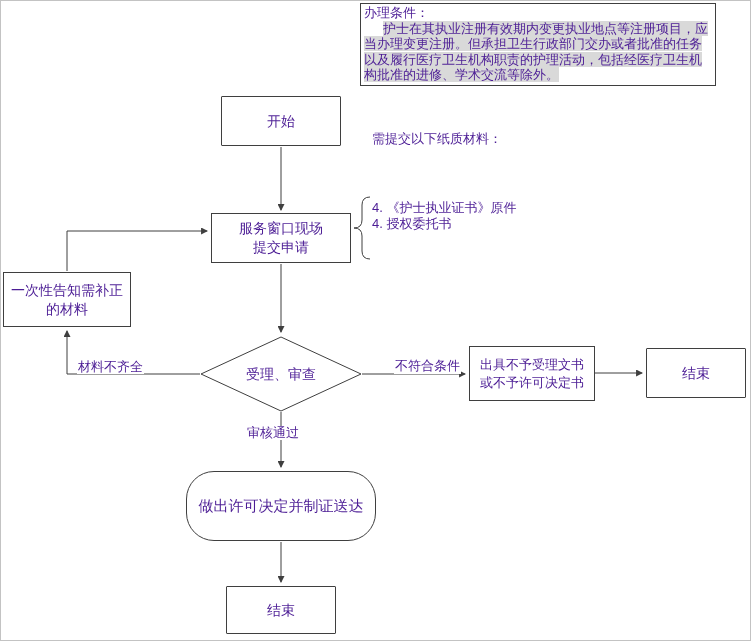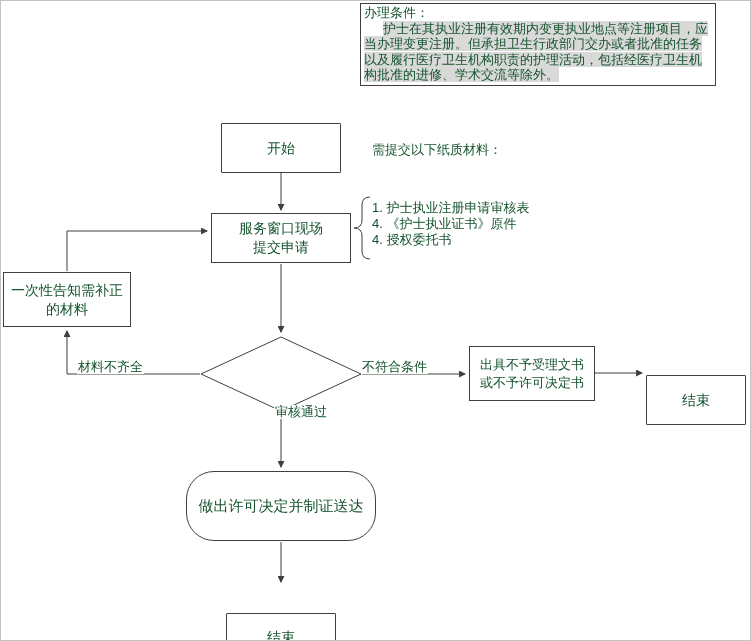--- a/index.html
+++ b/index.html
@@ -1,29 +1,29 @@
 <!DOCTYPE html>
 <html><head>
 <meta charset="utf-8">
 <style>
   html,body{margin:0;padding:0;background:#fff;}
   .canvas{
     position:relative;width:751px;height:641px;background:#fff;
     border:1px solid #c3c3c3;box-sizing:border-box;
-    font-family:"Liberation Sans","DejaVu Sans",sans-serif;color:#14532d;
+    font-family:"Liberation Sans","DejaVu Sans",sans-serif;color:#4c1d95;
     overflow:hidden;
   }
   .layer{position:absolute;left:0;top:0;width:751px;height:641px;pointer-events:none;}
   .node{
     position:absolute;border:1px solid #3f3f3f;background:#fff;
     display:flex;align-items:center;justify-content:center;text-align:center;
     font-size:14px;line-height:1.35;white-space:pre-line;box-sizing:border-box;
     padding:2px;
   }
-  .rounded{border-radius:1px;margin-top:27px;}
+  .rounded{border-radius:1px;}
   .plain{border:none;background:transparent;}
   .label{position:absolute;font-size:13px;white-space:nowrap;background:#fff;padding:0 1px;line-height:1.1;}
   .materials-list{position:absolute;left:371px;top:199px;font-size:13px;line-height:16px;white-space:nowrap;}
   .info-box{
     position:absolute;left:359px;top:2px;width:356px;box-sizing:border-box;
     border:1px solid #3f3f3f;background:#fff;padding:1px 3px 2px 3px;
     font-size:13px;line-height:1.2;
   }
   .info-title{display:block;}
   .info-body{background:#d9d9d9;margin-left:19px;}
@@ -60,35 +60,35 @@
   </div>
 
   <div class="node rounded" style="left:220px;top:95px;width:120px;height:50px;">开始</div>
 
   <div class="node" style="left:210px;top:212px;width:140px;height:50px;">服务窗口现场
 提交申请</div>
 
   <div class="node" style="left:2px;top:271px;width:128px;height:55px;">一次性告知需补正
 的材料</div>
 
+  <div class="node plain" style="left:205px;top:341px;width:150px;height:64px;">受理、审查</div>
 
   <div class="node" style="left:468px;top:345px;width:126px;height:55px;font-size:13px;">出具不予受理文书
 或不予许可决定书</div>
 
   <div class="node rounded" style="left:645px;top:347px;width:100px;height:50px;">结束</div>
 
   <div class="node" style="left:185px;top:470px;width:190px;height:70px;font-size:15px;border-radius:28px;">做出许可决定并制证送达</div>
 
   <div class="node rounded" style="left:225px;top:585px;width:110px;height:48px;">结束</div>
 
   <div class="label" style="left:76px;top:359px;">材料不齐全</div>
-  <div class="label" style="left:360px;top:359px;">不符合条件</div>
-  <div class="label" style="left:245px;top:404px;margin-left:28px;">审核通过</div>
+  <div class="label" style="left:393px;top:359px;font-family:Liberation Mono, monospace;">不符合条件</div>
+  <div class="label" style="left:245px;top:425px;">审核通过</div>
 
-  <div class="label" style="left:370px;top:142px;background:transparent;">需提交以下纸质材料：</div>
+  <div class="label" style="left:370px;top:131px;background:transparent;">需提交以下纸质材料：</div>
 
   <div class="materials-list">
-    <div>1. 护士执业注册申请审核表</div>
     <div>4. 《护士执业证书》原件</div>
     <div>4. 授权委托书</div>
   </div>
 
 </div>
 
 </body></html>

